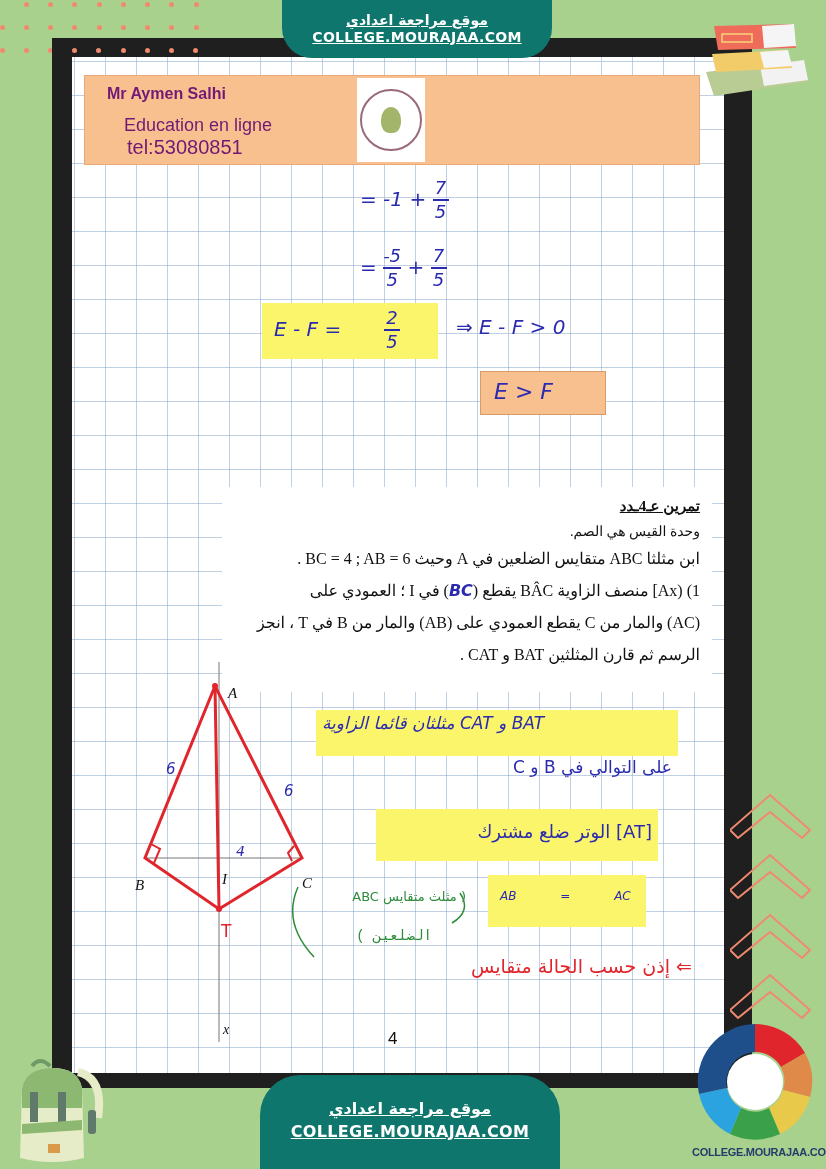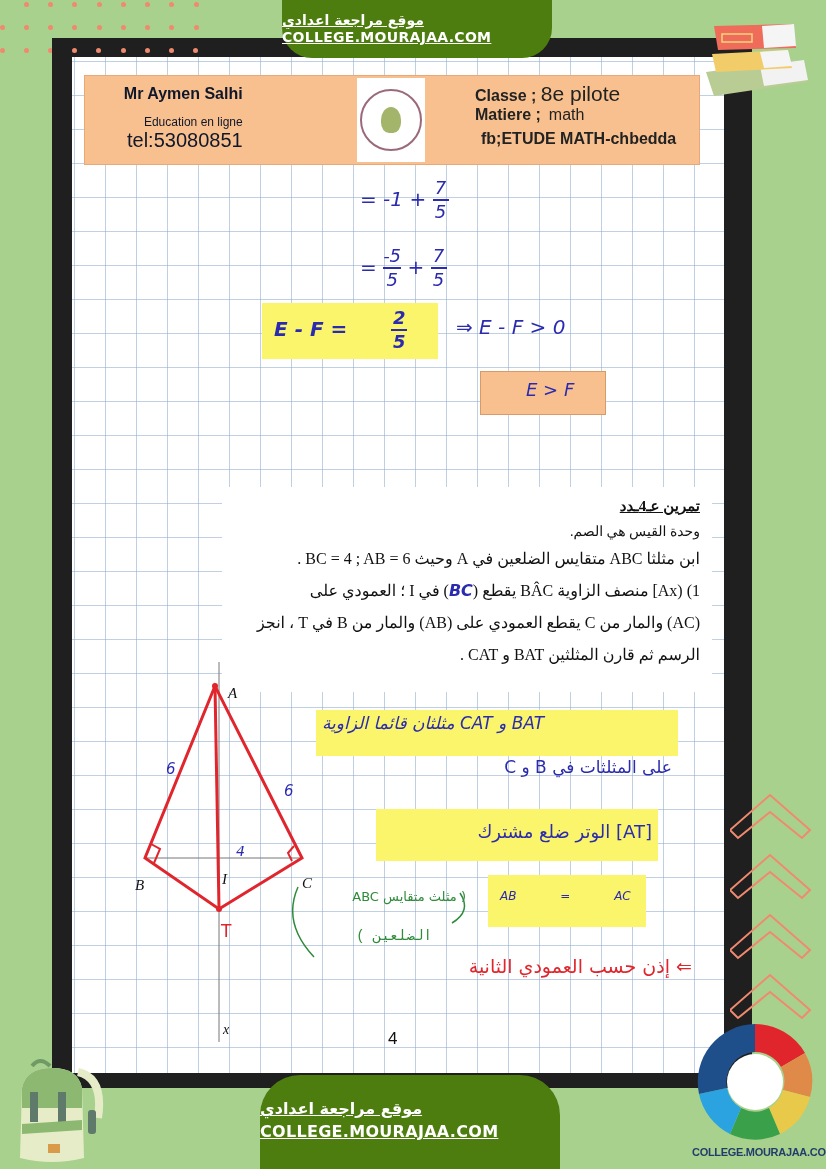--- a/index.html
+++ b/index.html
@@ -11,23 +11,23 @@
 
   .frame { position: absolute; left: 52px; top: 38px; width: 700px; height: 1050px; background: #1f1f1f; }
 
   .page { position: absolute; left: 72px; top: 57px; width: 652px; height: 1016px; background-color: #ffffff;
     background-image:
       linear-gradient(to right, rgba(140,170,205,0.55) 1px, transparent 1px),
       linear-gradient(to bottom, rgba(140,170,205,0.55) 1px, transparent 1px);
     background-size: 31px 34px; background-position: 2px 4px; overflow: hidden; }
 
   .header-box { position: absolute; left: 12px; top: 18px; width: 616px; height: 90px; background: #f9c08f; border: 1px solid #e9a877; }
-  .h-left { position: absolute; left: 22px; top: 6px; color: #0f172a; text-align: right; }
+  .h-left { position: absolute; left: 22px; top: 6px; color: #701a75; }
   .h-name { font-size: 16px; font-weight: bold; margin-top: 3px; }
-  .h-edu { font-size: 12px; margin-top: 12px; }
+  .h-edu { font-size: 18px; margin-top: 12px; margin-left: 17px; }
   .h-tel { font-size: 20px; margin-left: 20px; }
   .h-logo { position: absolute; left: 272px; top: 2px; width: 68px; height: 84px; background: #fff; display: flex; align-items: center; justify-content: center; }
   .logo-ring { width: 62px; height: 62px; border-radius: 50%; border: 2px solid #9b6a7a; display: flex; align-items: center; justify-content: center; }
   .logo-tree { width: 20px; height: 26px; border-radius: 50% 50% 40% 40%; background: #a3b56b; }
   .h-right { position: absolute; left: 390px; top: 6px; color: #222; }
   .h-right .row { font-size: 16px; font-weight: bold; }
   .h-right .val-big { font-weight: normal; font-size: 21px; }
   .h-right .val-math { font-weight: normal; font-size: 16px; margin-left: 8px; }
   .h-fb { font-size: 16px; font-weight: bold; margin-top: 6px; margin-left: 6px; }
 
@@ -42,21 +42,21 @@
   .ex-title { font-weight: bold; text-decoration: underline; font-size: 15px; }
   .ex-line { margin-top: 6px; line-height: 26px; }
   .bc-hand { color: #2b2bb0; font-family: "DejaVu Sans", sans-serif; font-weight: bold; font-style: italic; }
 
   .figure { position: absolute; left: 30px; top: 605px; width: 240px; height: 380px; }
   .figure svg { width: 100%; height: 100%; }
 
   .ar-hand { position: absolute; direction: rtl; font-family: "DejaVu Sans", sans-serif; white-space: nowrap; }
   .page-num { position: absolute; left: 316px; top: 972px; font-size: 17px; color: #111; }
 
-  .banner { position: absolute; background: #4d7c0f; text-align: left; color: #fff; }
+  .banner { position: absolute; background: #0f766e; text-align: center; color: #fff; }
   .banner-top { left: 282px; top: 0; width: 270px; height: 58px; border-radius: 0 0 30px 30px; }
   .banner-bot { left: 260px; top: 1075px; width: 300px; height: 94px; border-radius: 40px 40px 0 0; }
   .banner .ar { font-family: "DejaVu Sans", sans-serif; font-weight: bold; text-decoration: underline; }
   .banner .en { font-family: "DejaVu Sans", sans-serif; font-weight: bold; text-decoration: underline; letter-spacing: 0.3px; }
   .banner-top .ar { font-size: 14px; padding-top: 12px; }
   .banner-top .en { font-size: 14px; margin-top: 1px; }
   .banner-bot .ar { font-size: 16px; padding-top: 24px; }
   .banner-bot .en { font-size: 16px; margin-top: 4px; }
 
   .books { position: absolute; left: 700px; top: 10px; width: 118px; height: 90px; }
@@ -106,25 +106,20 @@
     <div class="h-left">
       <div class="h-name">Mr Aymen Salhi</div>
       <div class="h-edu">Education en ligne</div>
       <div class="h-tel">tel:53080851</div>
     </div>
     <div class="h-logo">
       <div class="logo-ring">
           <div class="logo-tree"></div>
         </div>
     </div>
-    <div class="h-right">
-      <div class="row"><span>Classe ;</span> <span class="val-big">8e pilote</span></div>
-      <div class="row"><span>Matiere ;</span><span class="val-math">math</span></div>
-      <div class="h-fb">fb;ETUDE MATH-chbedda</div>
-    </div>
   </div>
 
   <div class="hw" style="left:288px;top:122px;">
     <span>= -1 +</span>
     <span class="frac">
         <span>7</span>
         <span class="bar"></span>
         <span>5</span>
       </span>
   </div>
@@ -137,33 +132,33 @@
       </span>
     <span>+</span>
     <span class="frac">
         <span>7</span>
         <span class="bar"></span>
         <span>5</span>
       </span>
   </div>
 
   <div class="hl-yellow" style="left:190px;top:246px;width:176px;height:56px;"></div>
-  <div class="hw" style="left:202px;top:252px;font-weight:bold;">
+  <div class="hw" style="left:202px;top:252px;">
     <span>E - F =</span>
     <span style="display:inline-block;width:30px"></span>
     <span class="frac">
         <span>2</span>
         <span class="bar"></span>
         <span>5</span>
       </span>
   </div>
   <div class="hw" style="left:384px;top:258px;">⇒ E - F &gt; 0</div>
 
   <div class="hl-orange" style="left:408px;top:314px;width:126px;height:44px;"></div>
-  <div class="hw" style="left:422px;top:322px;font-size:18px;margin-left:32px;">E &gt; F</div>
+  <div class="hw" style="left:422px;top:322px;font-size:22px;">E &gt; F</div>
 
   <div class="exercise">
     <div class="ex-title">تمرين عـ4ـدد</div>
     <div style="font-size:14px;margin-top:8px;">وحدة القيس هي الصم.</div>
     <div class="ex-line">ابن مثلثا ABC متقايس الضلعين في A وحيث BC = 4 ; AB = 6 .</div>
     <div class="ex-line">
       <span>1) (Ax] منصف الزاوية BÂC يقطع (</span><span class="bc-hand">BC</span><span>) في I ؛ العمودي على</span>
     </div>
     <div class="ex-line">(AC) والمار من C يقطع العمودي على (AB) والمار من B في T ، انجز</div>
     <div class="ex-line">الرسم ثم قارن المثلثين BAT و CAT .</div>
@@ -186,36 +181,36 @@
       <text x="119" y="275" font-family="DejaVu Sans, sans-serif" font-size="17" fill="#e0262c">T</text>
       <text x="121" y="372" font-family="Liberation Serif, serif" font-style="italic" font-size="14" fill="#111">x</text>
       <text x="64" y="112" font-family="DejaVu Sans, sans-serif" font-style="italic" font-size="15" fill="#2b2bb0">6</text>
       <text x="182" y="134" font-family="DejaVu Sans, sans-serif" font-style="italic" font-size="15" fill="#2b2bb0">6</text>
       <text x="134" y="194" font-family="DejaVu Sans, sans-serif" font-style="italic" font-size="14" fill="#2b2bb0">4</text>
     </svg>
   </div>
 
   <div class="hl-yellow" style="left:244px;top:653px;width:362px;height:46px;"></div>
   <div class="ar-hand" style="left:250px;top:656px;width:350px;font-size:17px;color:#2b2bb0;text-align:left;font-style:italic;">BAT و CAT مثلثان قائما الزاوية</div>
-  <div class="ar-hand" style="left:360px;top:700px;width:240px;font-size:17px;color:#2b2bb0;text-align:right;">على المثلثات في B و C</div>
+  <div class="ar-hand" style="left:360px;top:700px;width:240px;font-size:17px;color:#2b2bb0;text-align:right;">على التوالي في B و C</div>
 
   <div class="hl-yellow" style="left:304px;top:752px;width:282px;height:52px;"></div>
   <div class="ar-hand" style="left:310px;top:764px;width:270px;font-size:18px;color:#2b2bb0;text-align:right;">[AT] الوتر ضلع مشترك</div>
 
   <div class="hl-yellow" style="left:416px;top:818px;width:158px;height:52px;"></div>
   <div class="hw" style="left:428px;top:832px;font-size:12px;word-spacing:40px;">AB = AC</div>
 
   <div class="ar-hand" style="left:214px;top:832px;width:180px;font-size:13px;color:#2e8b3a;text-align:right;">( مثلث متقايس ABC</div>
   <div class="ar-hand" style="left:280px;top:870px;width:80px;font-size:14px;color:#2e8b3a;text-align:right;font-family:Liberation Mono, monospace;">الضلعين )</div>
   <svg style="position:absolute;left:210px;top:826px;width:200px;height:80px;">
     <path d="M16 4 Q0 40 32 74" fill="none" stroke="#2e8b3a" stroke-width="1.5"></path>
     <path d="M178 10 Q190 28 170 40" fill="none" stroke="#2e8b3a" stroke-width="1.5"></path>
   </svg>
 
-  <div class="ar-hand" style="left:290px;top:898px;width:330px;font-size:19px;color:#e0262c;text-align:right;">⇐ إذن حسب العمودي الثانية</div>
+  <div class="ar-hand" style="left:290px;top:898px;width:330px;font-size:19px;color:#e0262c;text-align:right;">⇐ إذن حسب الحالة متقايس</div>
 
   <div class="page-num">4</div>
 </div>
 
 <div class="banner banner-top">
   <div class="ar">موقع مراجعة اعدادي</div>
   <div class="en">COLLEGE.MOURAJAA.COM</div>
 </div>
 <div class="banner banner-bot">
   <div class="ar">موقع مراجعة اعدادي</div>

